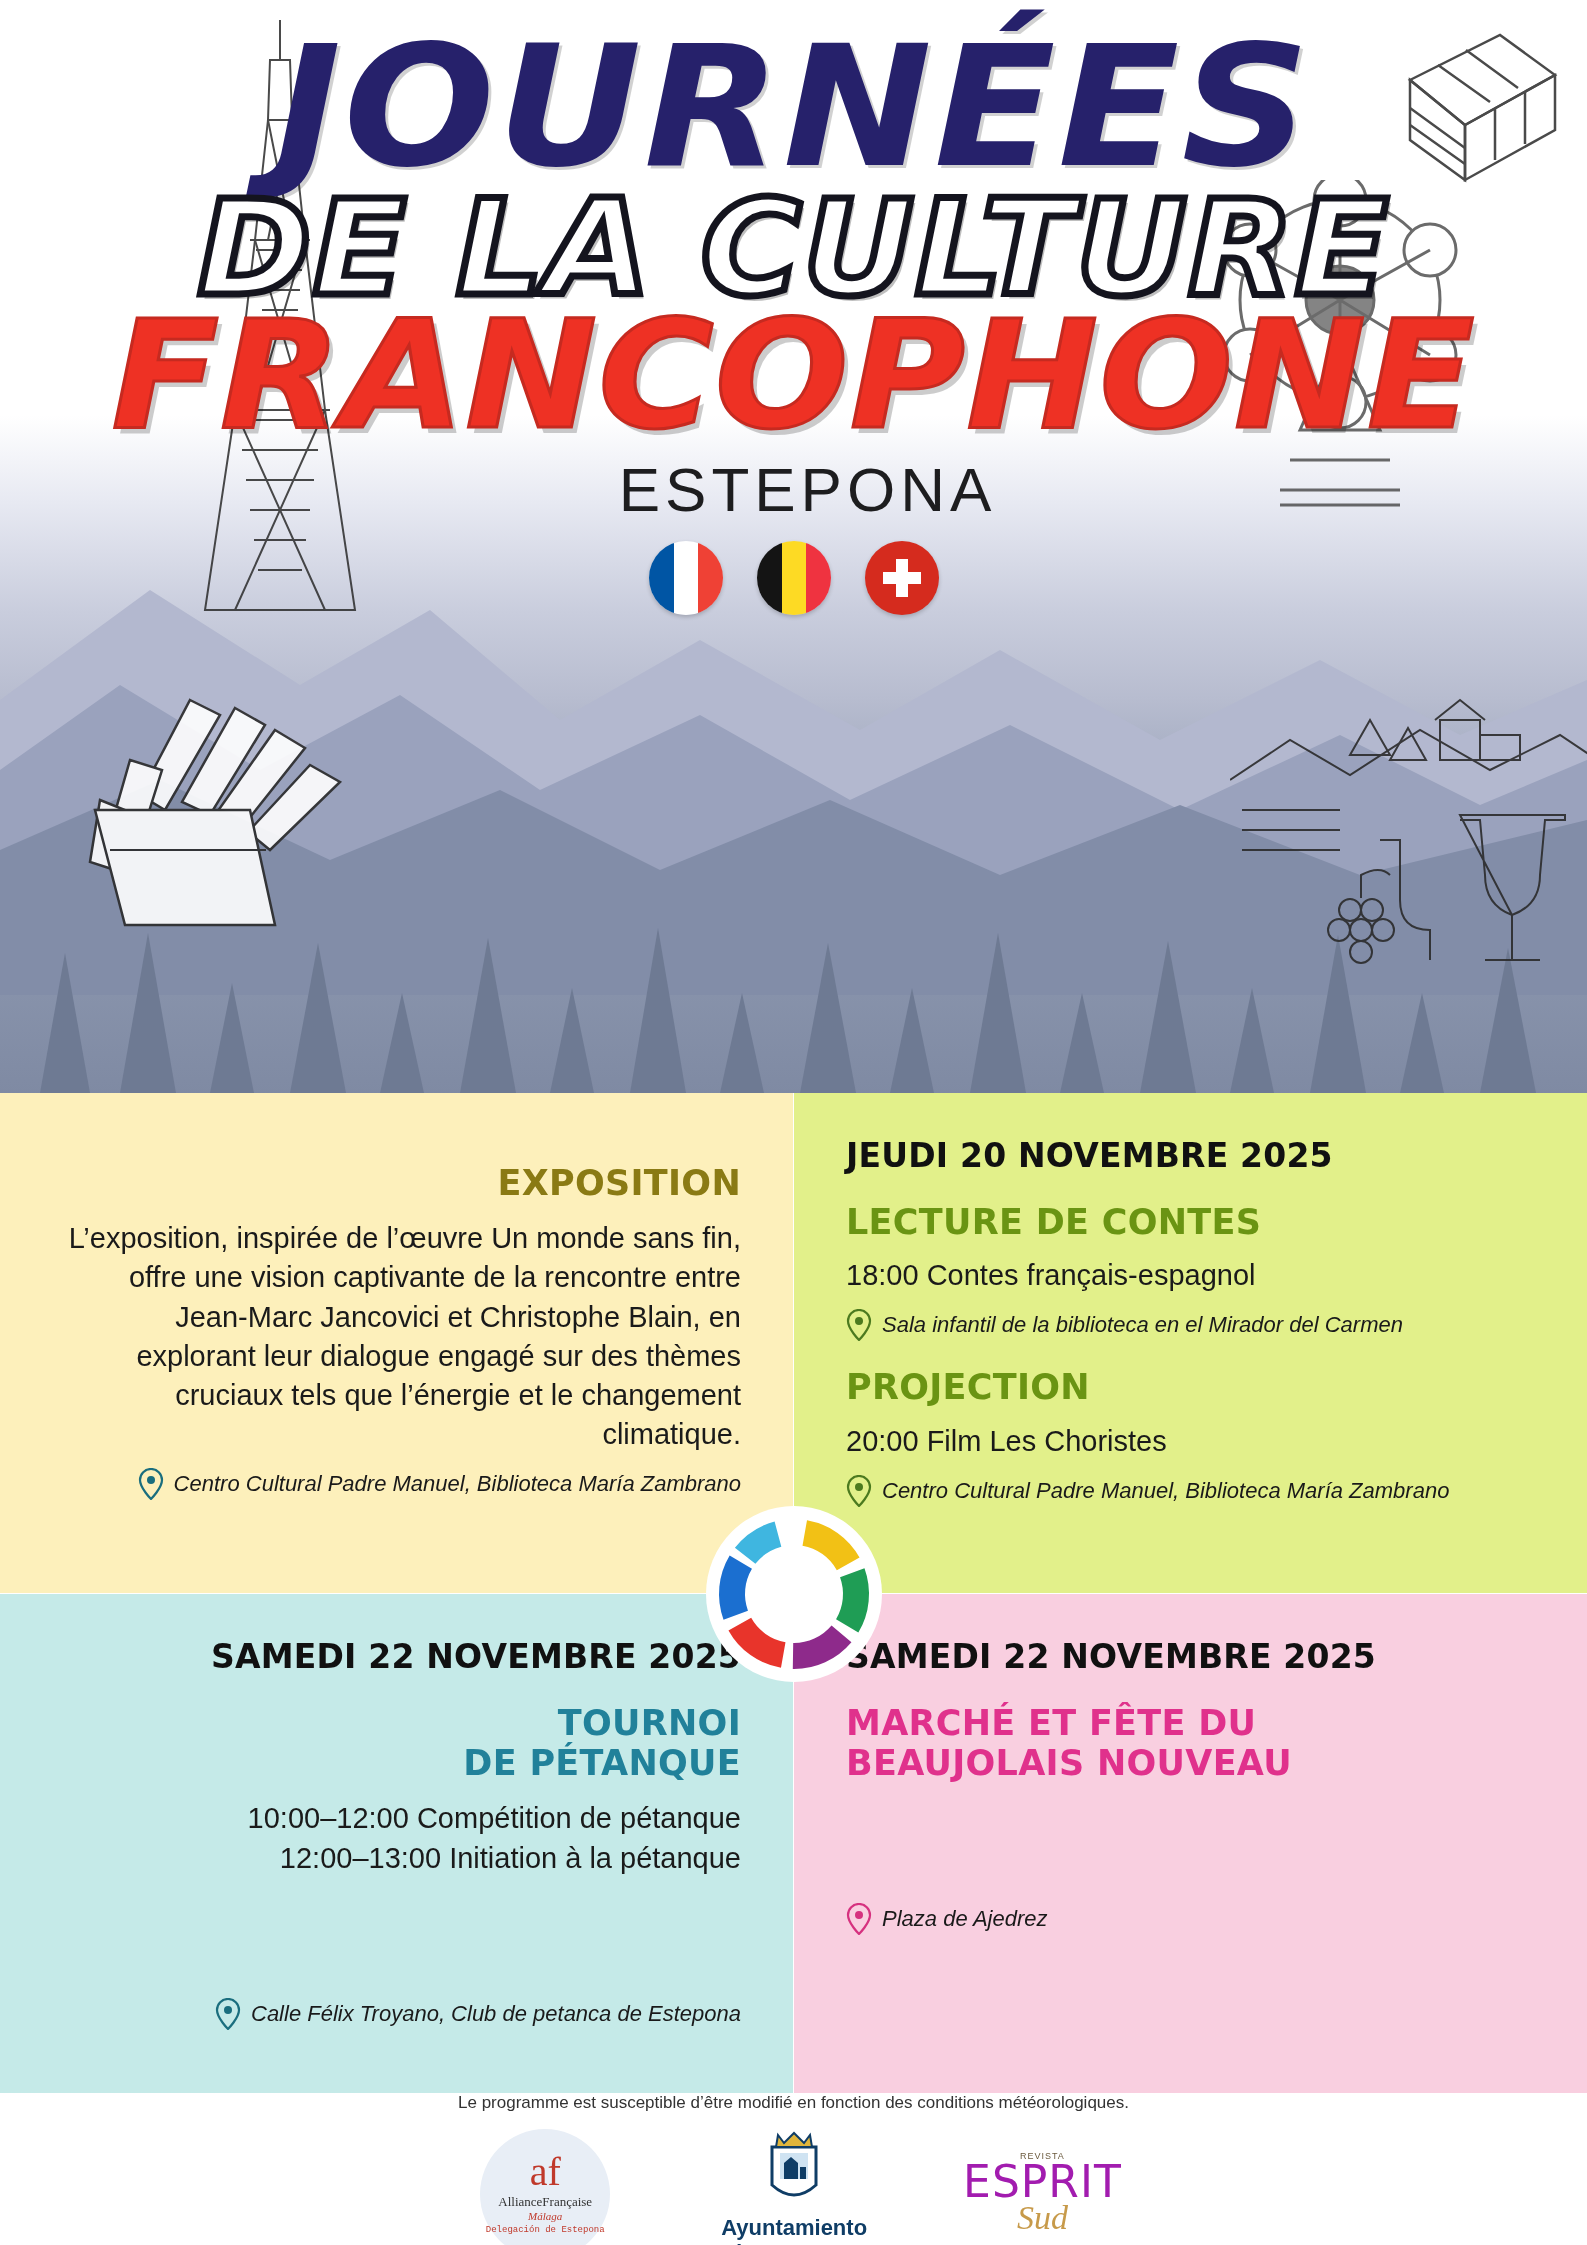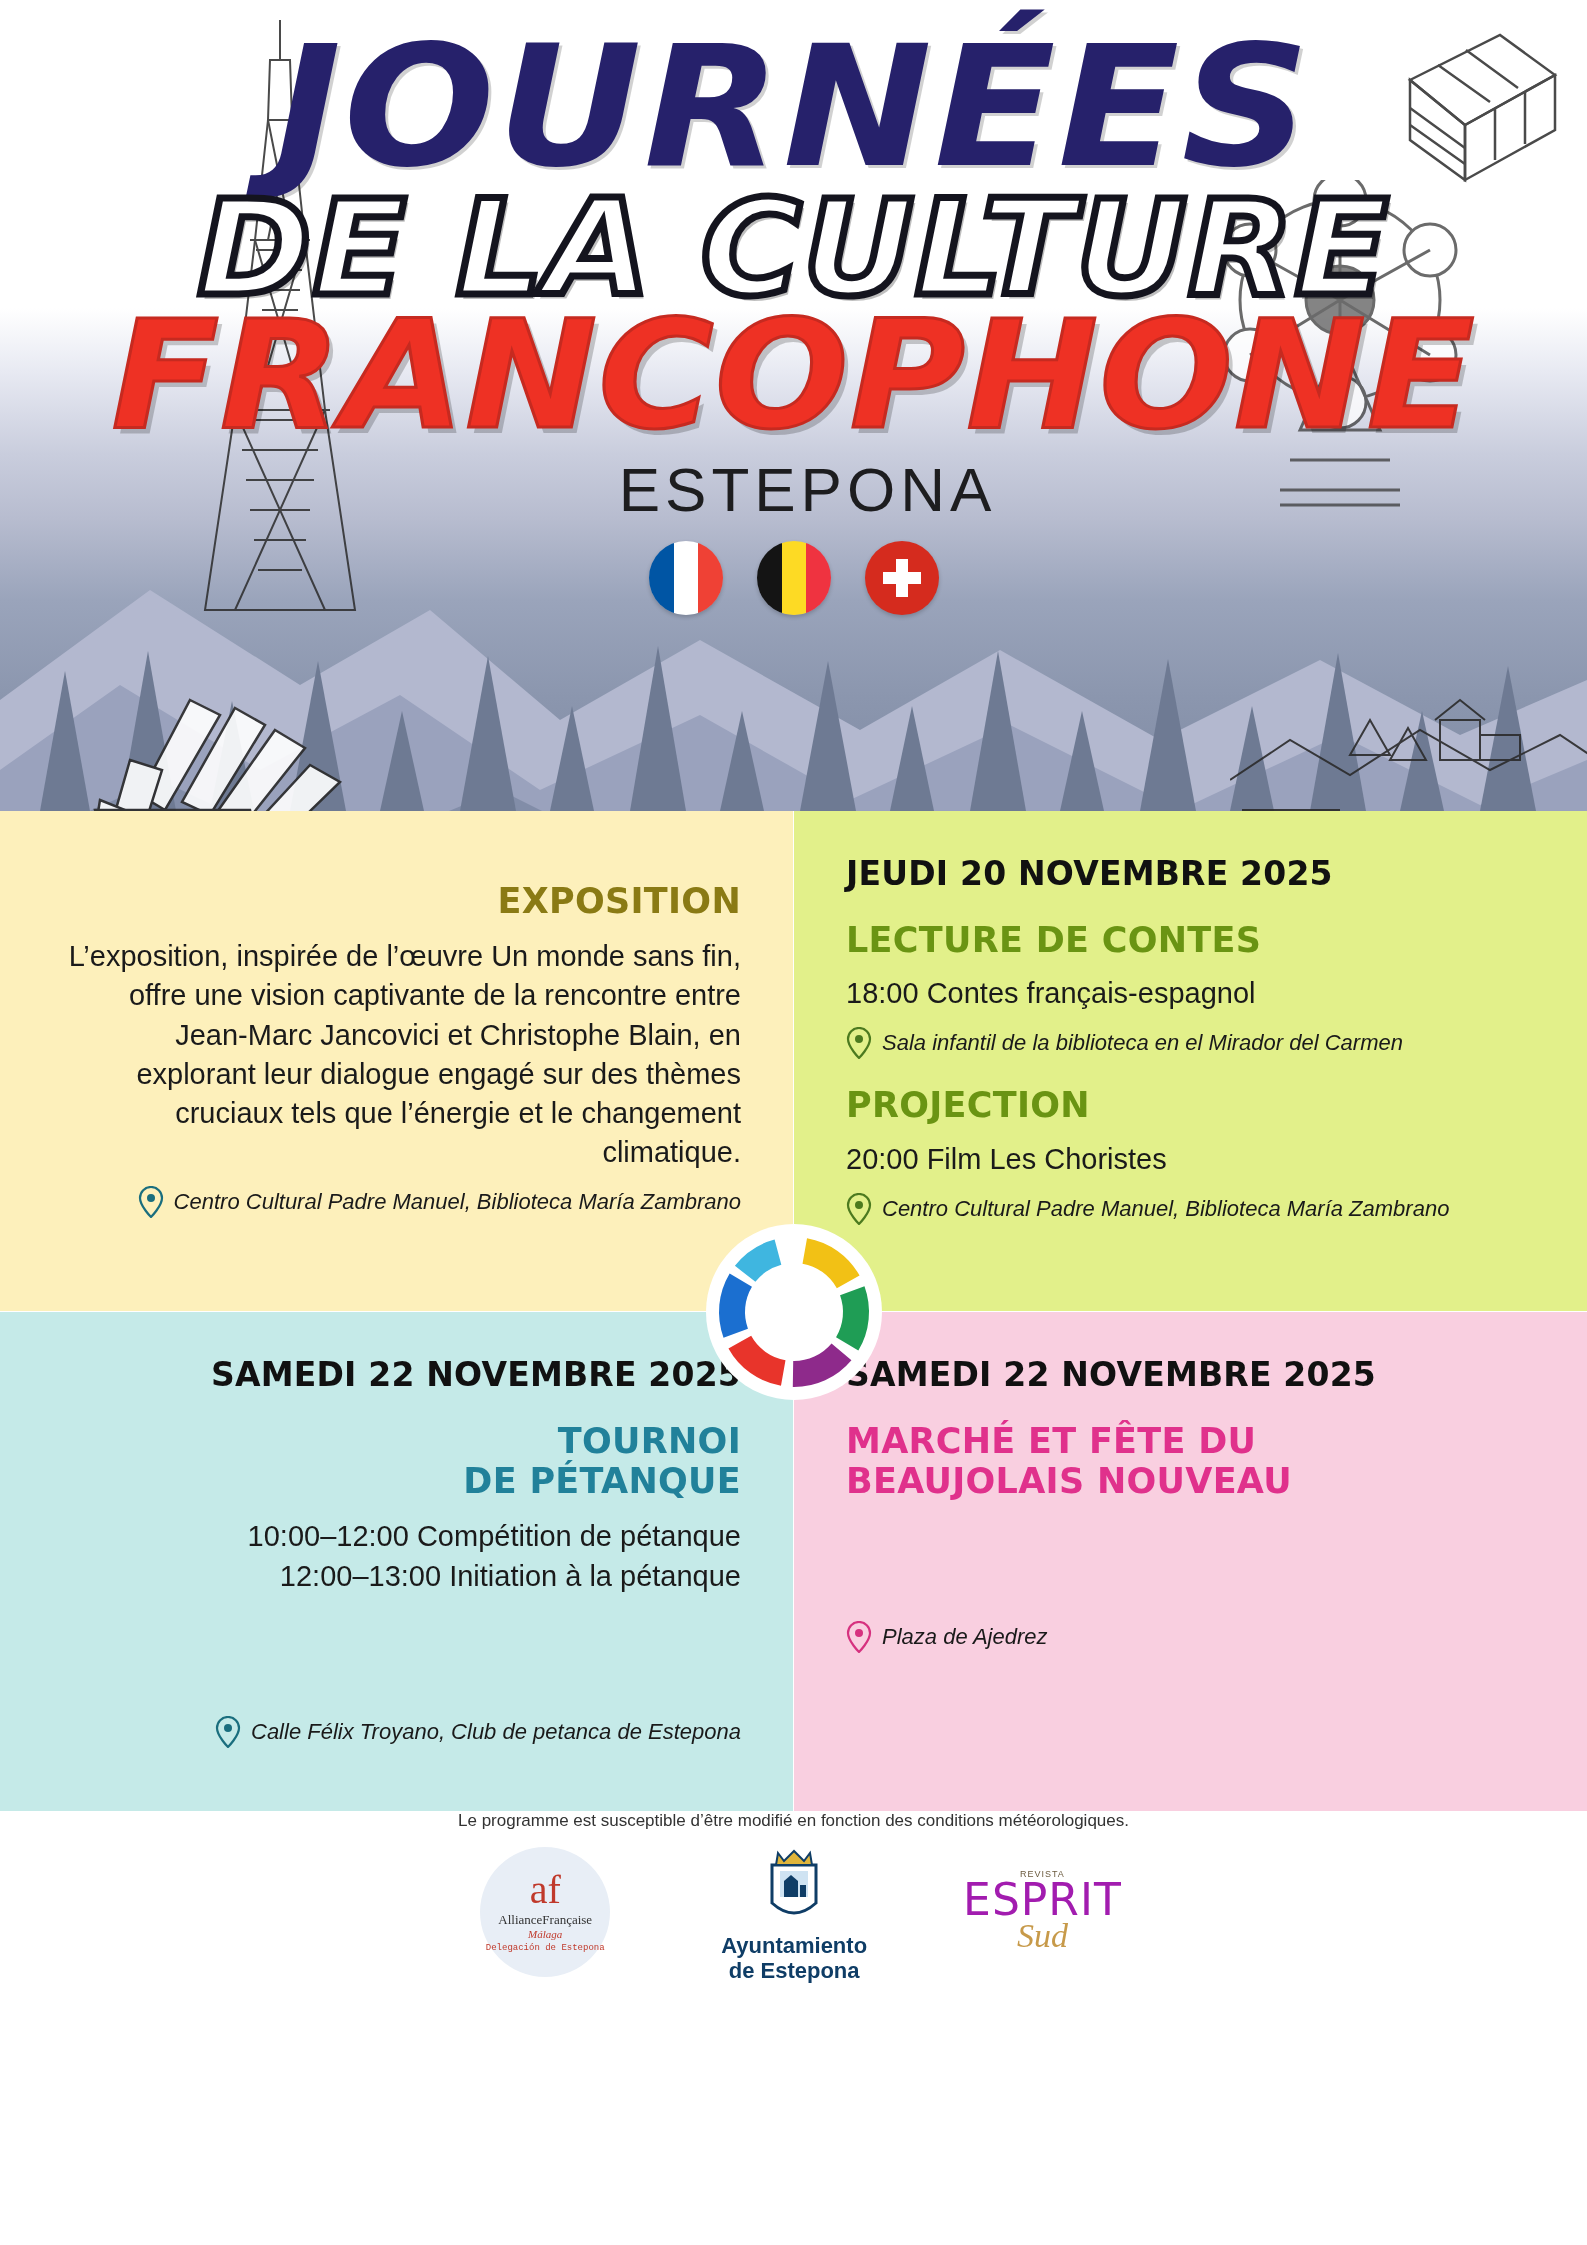--- a/index.html
+++ b/index.html
@@ -7,21 +7,21 @@
     width:1587px;height:2245px;
     font-family:"Liberation Sans", sans-serif;
     background:#ffffff;
     overflow:hidden;
     position:relative;
   }
   .poster{position:relative;width:1587px;height:2245px;overflow:hidden;}
 
   
   .hero{
-    position:relative;width:1587px;height:811px;overflow:hidden;
+    position:relative;width:1587px;height:1093px;overflow:hidden;
     background:linear-gradient(#ffffff 0%,#ffffff 38%,#e7e9f2 46%,#c9cddd 56%,#b7bccf 64%,#9aa4bb 74%,#8b96ae 86%,#7f8aa3 100%);
   }
   .mountains{position:absolute;left:0;top:470px;width:1587px;height:525px;}
   .trees{position:absolute;left:0;bottom:0;width:1587px;height:200px;}
 
   .eiffel{position:absolute;left:150px;top:10px;width:260px;height:620px;opacity:.85;}
   .atomium{position:absolute;left:1180px;top:180px;width:320px;height:330px;opacity:.75;}
   .choco{position:absolute;left:1390px;top:20px;width:180px;height:180px;opacity:.85;}
   .fries{position:absolute;left:70px;top:690px;width:340px;height:250px;opacity:.9;}
   .vineyard{position:absolute;left:1230px;top:660px;width:360px;height:320px;opacity:.9;}

